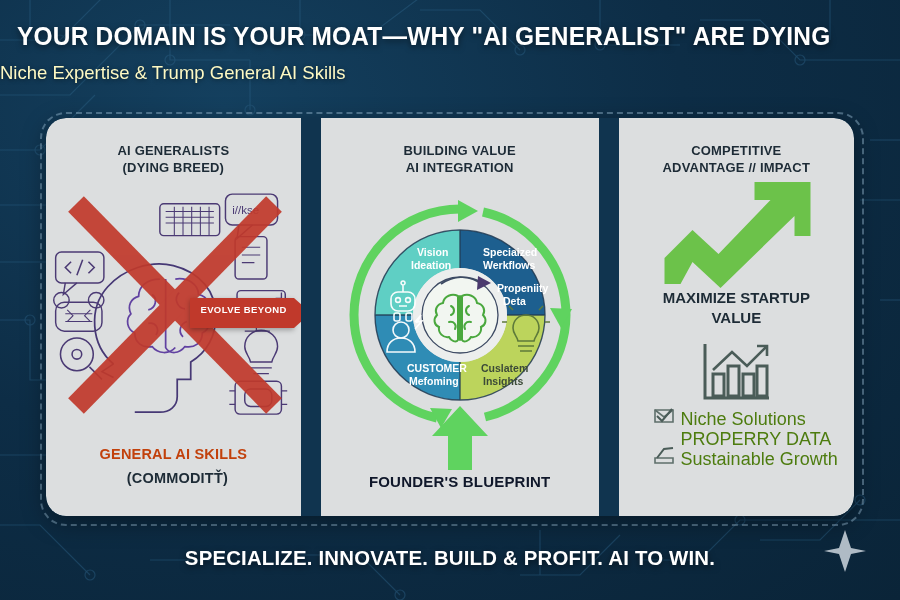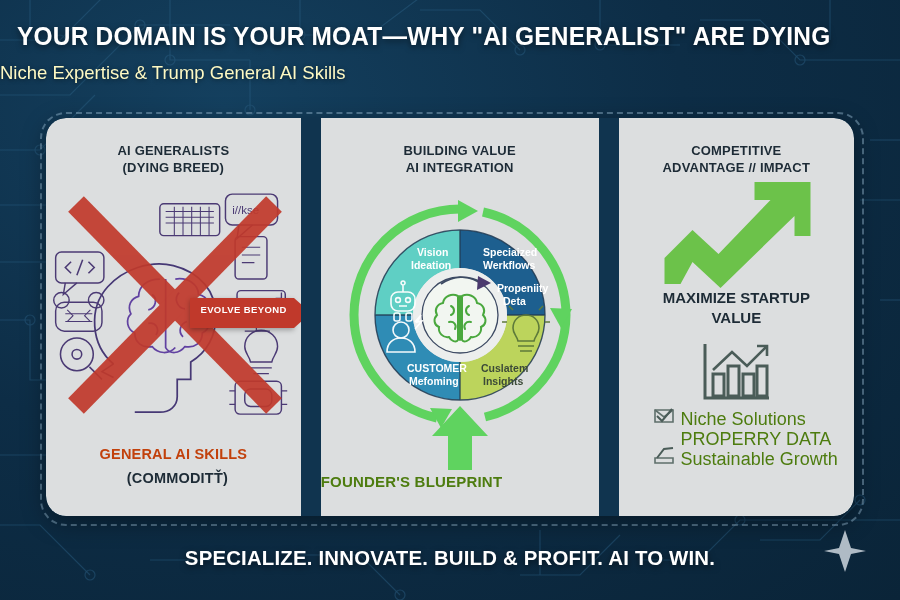--- a/index.html
+++ b/index.html
@@ -78,22 +78,22 @@
   }
   .foot-sub{
     position:absolute;left:0;right:0;bottom:30px;text-align:center;
     font-size:14.5px;font-weight:bold;color:#1d2b36;letter-spacing:.2px;padding-left:8px;
   }
 
   
   .wheel{position:absolute;left:50%;top:82px;transform:translateX(-50%);
     width:230px;height:230px;}
   .blueprint{
-    position:absolute;left:0;right:0;bottom:26px;text-align:left;
-    font-size:15px;font-weight:bold;color:#4d7c0f;letter-spacing:.2px;
+    position:absolute;left:0;right:0;bottom:26px;text-align:center;
+    font-size:15px;font-weight:bold;color:#0f172a;letter-spacing:.2px;
   }
 
   
   .growth-arrow{position:absolute;left:50%;top:62px;transform:translateX(-50%);
     width:155px;height:110px;}
   .max-head{
     position:absolute;left:0;right:0;top:170px;text-align:center;
     font-size:15px;font-weight:bold;color:#1d2b36;line-height:1.35;
   }
   .chart-ico{position:absolute;left:50%;top:222px;transform:translateX(-50%);

